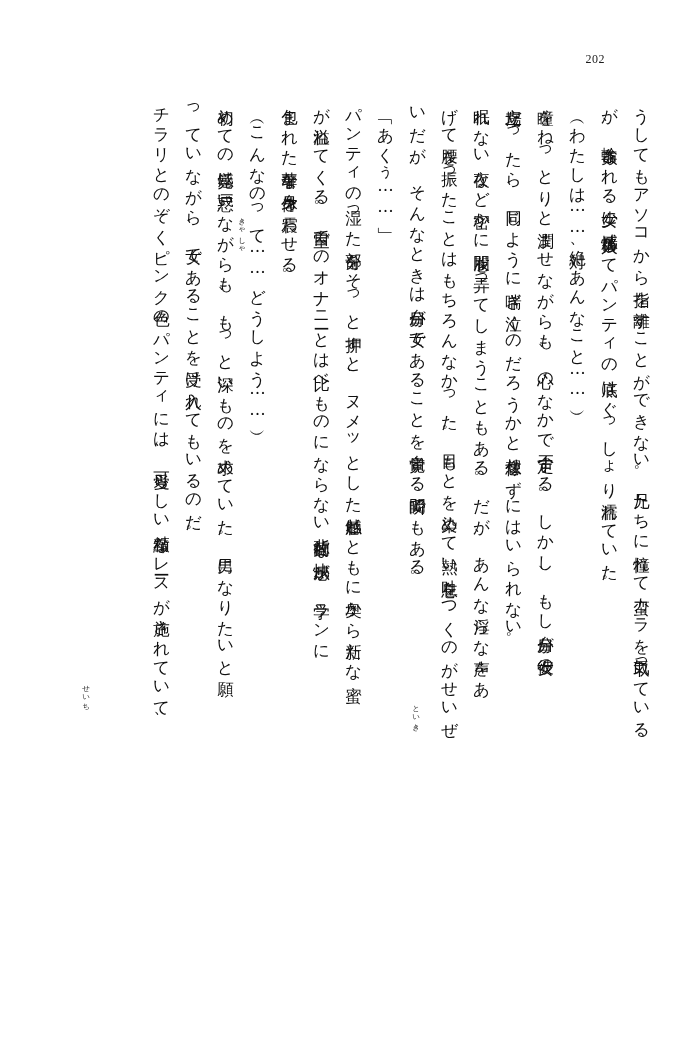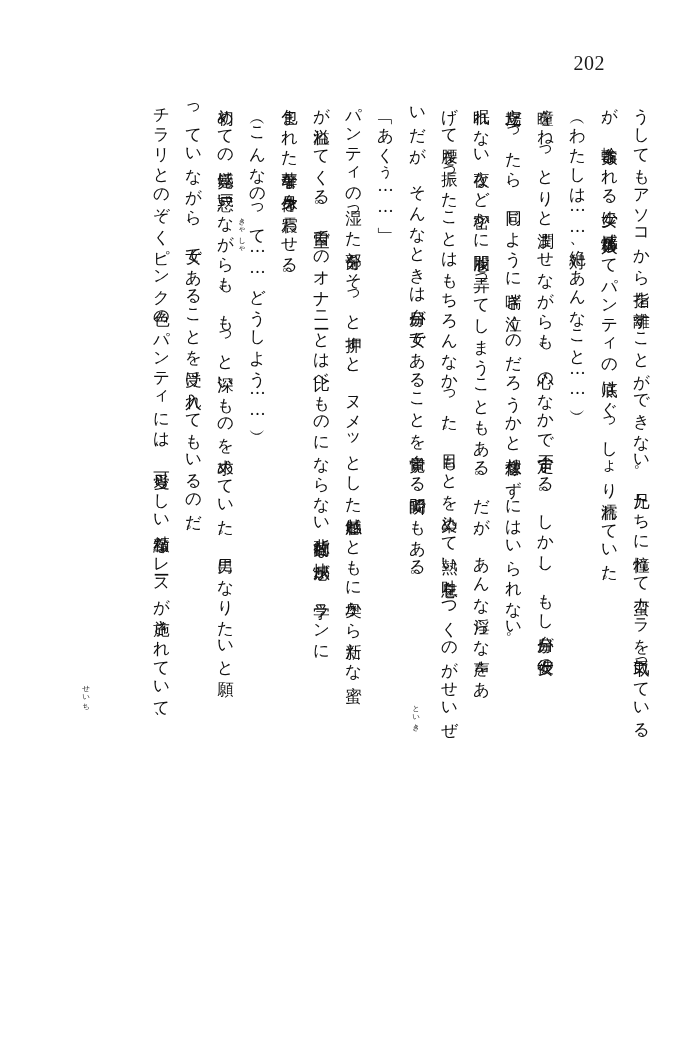--- a/index.html
+++ b/index.html
@@ -15,21 +15,21 @@
     position: relative;
     width: 697px;
     height: 1050px;
     background: #ffffff;
     overflow: hidden;
   }
   #page-number {
     position: absolute;
     top: 52px;
     right: 92px;
-    font-size: 20px;
+    font-size: 12px;
     letter-spacing: 0.5px;
     color: #1a1a1a;
     font-family: "Liberation Serif", "DejaVu Serif", serif;
   }
   #text-body {
     position: absolute;
     top: 96px;
     left: 48px;
     right: 48px;
     height: 880px;

